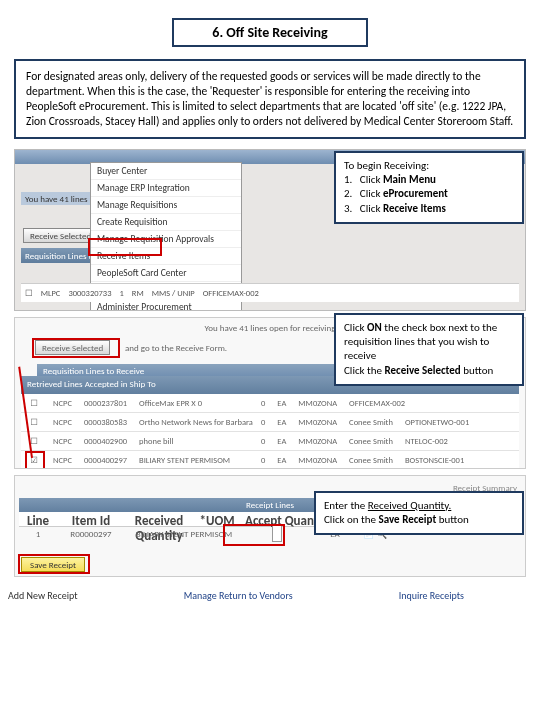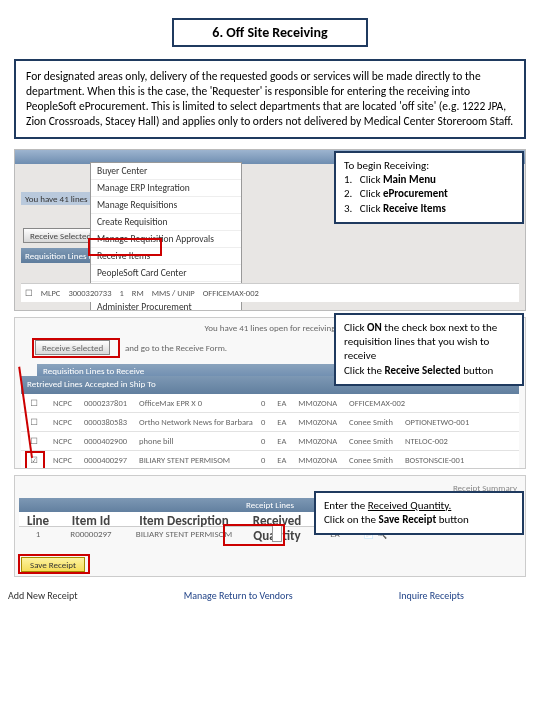--- a/index.html
+++ b/index.html
@@ -363,21 +363,20 @@
   </div>
 </div>
 
 <div class="ss-area">
   <div class="ss3">
     <div class="toprightlabel">Receipt Summary</div>
     <div class="barhead">Receipt Lines</div>
     <div class="gridhead3">
       <span style="width:30px">Line</span>
       <span style="width:60px">Item Id</span>
-      <span style="width:110px">Item Description</span>
       <span style="width:60px">Received Quantity</span>
       <span style="width:40px">*UOM</span>
       <span>Accept Quantity</span>
     </div>
     <div class="row3">
       <span style="width:30px">1</span>
       <span style="width:60px">R00000297</span>
       <span style="width:110px">BILIARY STENT PERMISOM</span>
       <span style="width:60px"><span class="qtybox"></span></span>
       <span style="width:40px">EA</span>

